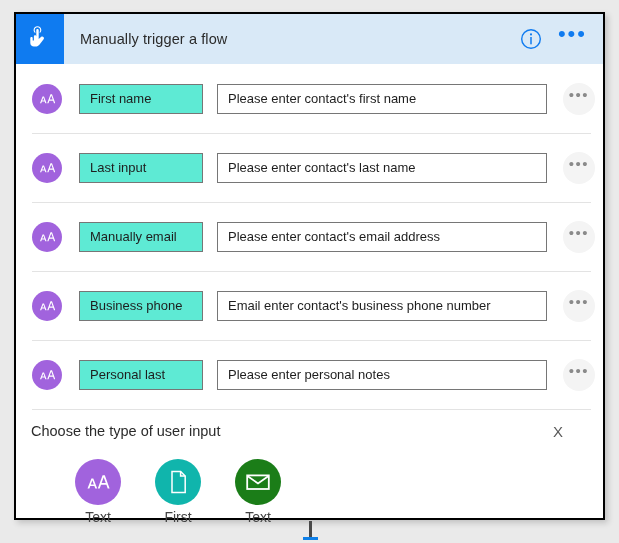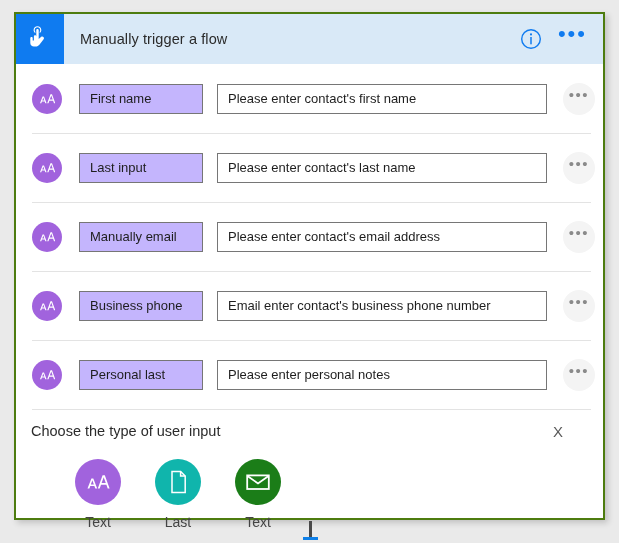--- a/index.html
+++ b/index.html
@@ -16,21 +16,21 @@
   }
 
   
   #flow-card {
     position: absolute;
     left: 14px;
     top: 12px;
     width: 591px;
     height: 508px;
     background: #ffffff;
-    border: 2px solid #4d7c0f;
+    border: 2px solid #000000;
     box-sizing: border-box;
     box-shadow: 3px 3px 6px rgba(0,0,0,0.17);
   }
 
   
   #card-header {
     height: 50px;
     background: #d9e9f7;
     display: flex;
     align-items: center;
@@ -100,21 +100,21 @@
     display: flex;
     align-items: center;
     justify-content: center;
   }
   .field-name-box {
     flex: 0 0 auto;
     width: 124px;
     height: 30px;
     margin-left: 17px;
     border: 1px solid #767676;
-    background: #c4b5fd;
+    background: #5eead4;
     display: flex;
     align-items: center;
     box-sizing: border-box;
   }
   .field-name-box span {
     padding-left: 10px;
     font-size: 13px;
     color: #1e1e1e;
   }
   .field-desc-box {
@@ -189,21 +189,21 @@
   }
   .picker-circle {
     width: 46px;
     height: 46px;
     border-radius: 50%;
     display: flex;
     align-items: center;
     justify-content: center;
   }
   .picker-label {
-    margin-top: 9px;
+    margin-top: 4px;
     font-size: 14px;
     color: #444;
   }
 
   
   #flow-connector {
     position: absolute;
     left: 309px;
     top: 521px;
     width: 3px;
@@ -371,21 +371,21 @@
         <div class="picker-label">Text</div>
       </div>
 
       <div class="picker-option">
         <div class="picker-circle" style="background:#10b5ac;">
           <svg width="19" height="24" viewBox="0 0 19 24" aria-hidden="true">
             <path d="M3.0 1.4 L11.6 1.4 L16.2 6.0 L16.2 22.6 L3.0 22.6 Z" fill="none" stroke="#ffffff" stroke-width="1.5" stroke-linejoin="miter"></path>
             <path d="M11.6 1.4 L11.6 6.0 L16.2 6.0" fill="none" stroke="#ffffff" stroke-width="1.5"></path>
           </svg>
         </div>
-        <div class="picker-label">Last</div>
+        <div class="picker-label">First</div>
       </div>
 
       <div class="picker-option">
         <div class="picker-circle" style="background:#1b7d18;">
           <svg width="26" height="20" viewBox="0 0 26 20" aria-hidden="true">
             <rect x="2.2" y="3.4" width="21.6" height="13.6" fill="none" stroke="#ffffff" stroke-width="1.8"></rect>
             <path d="M2.8 4.2 L13.0 11.4 L23.2 4.2" fill="none" stroke="#ffffff" stroke-width="1.8"></path>
           </svg>
         </div>
         <div class="picker-label">Text</div>

